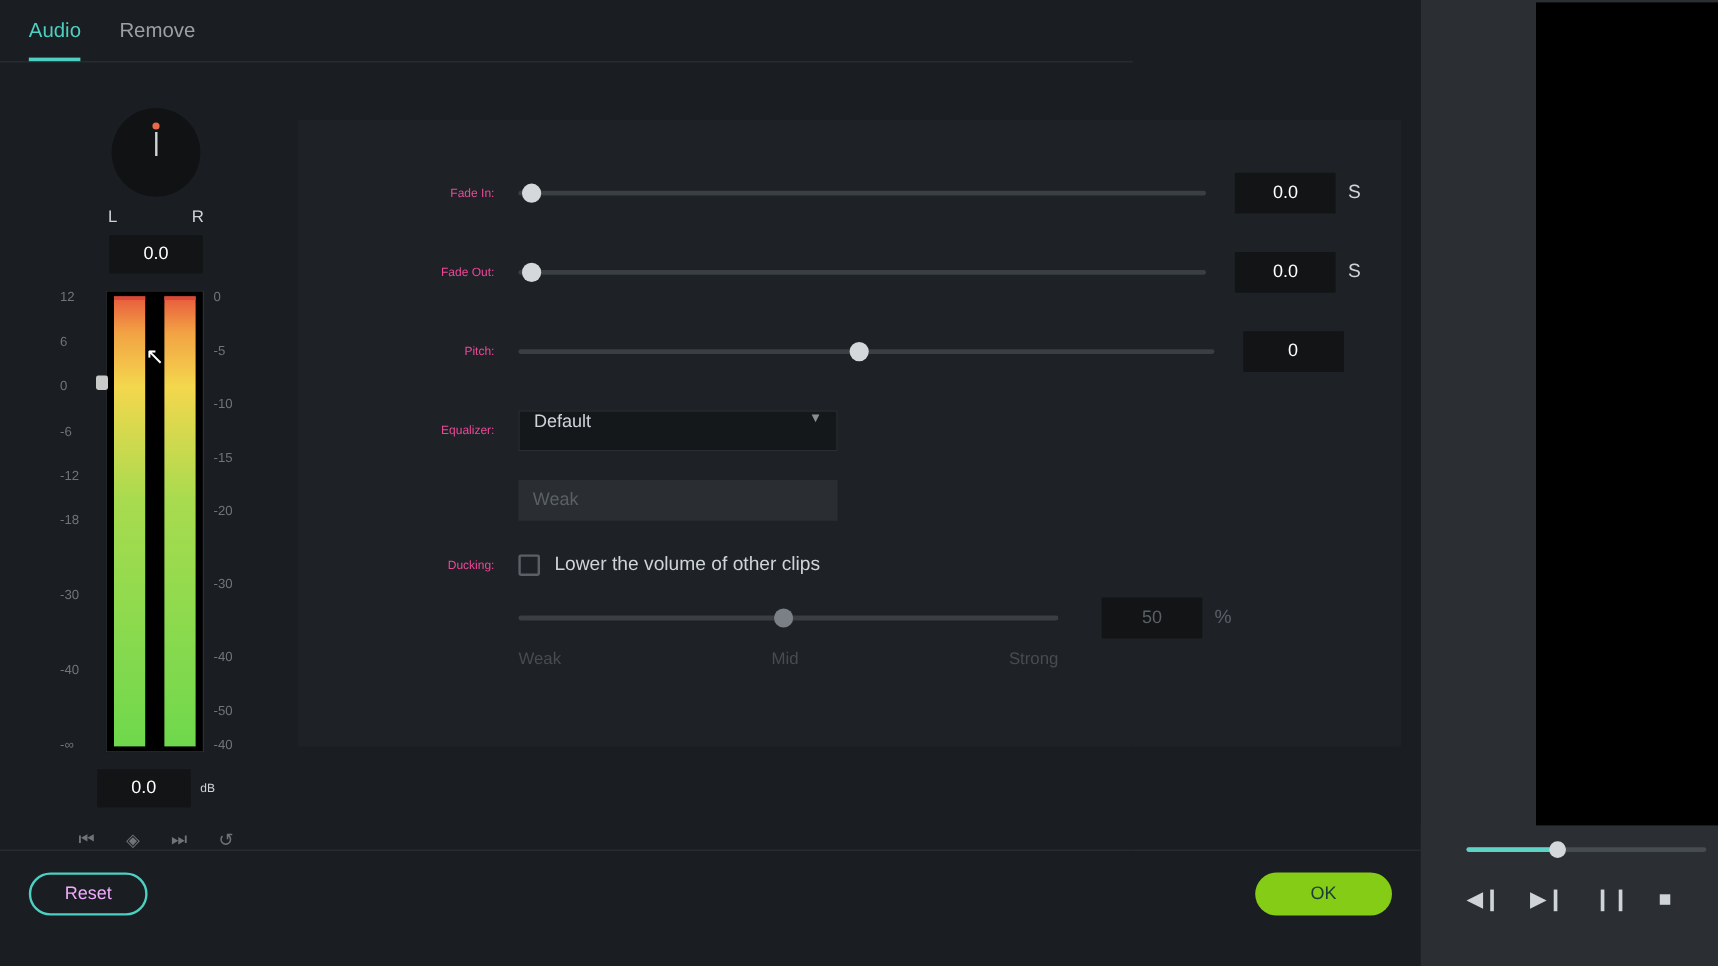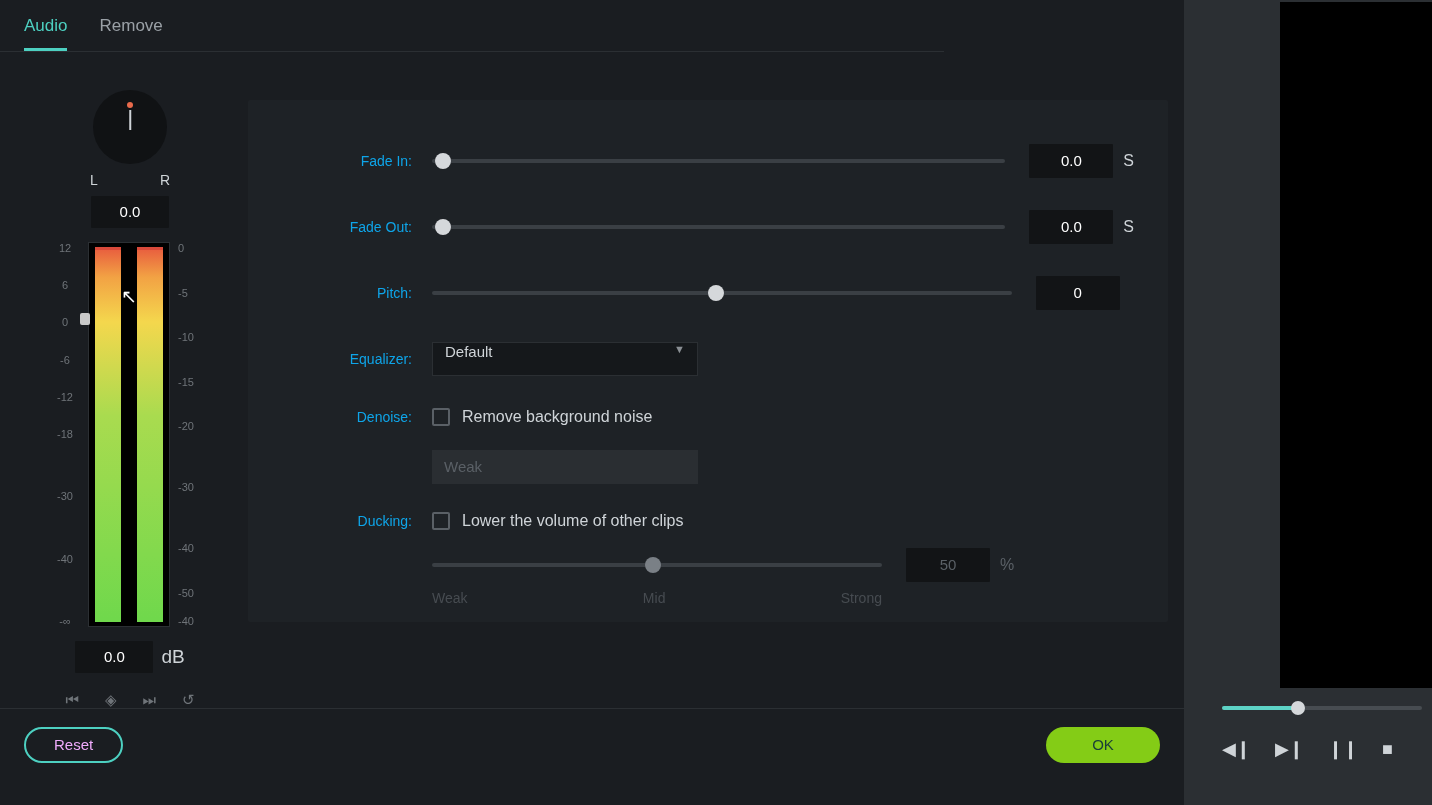--- a/index.html
+++ b/index.html
@@ -18,38 +18,38 @@
 
 .pan-knob { width: 74px; height: 74px; border-radius: 50%; background: #101214; margin: 0 auto; position: relative; }
 .pan-knob::before { content: ''; position: absolute; top: 12px; left: 50%; transform: translateX(-50%); width: 6px; height: 6px; border-radius: 50%; background: #e86a4b; }
 .pan-knob::after { content: ''; position: absolute; top: 20px; left: 50%; transform: translateX(-50%); width: 1.5px; height: 20px; background: #cfd4d8; }
 
 .lr-labels { display: flex; justify-content: space-between; width: 80px; margin: 8px auto 0; font-size: 14px; color: #cfd4d8; }
 .pan-value { width: 78px; height: 32px; background: #121416; color: #fff; text-align: center; line-height: 32px; margin: 8px auto 0; font-size: 15px; border-radius: 1px; }
 
 .meter-wrap { position: relative; margin: 14px auto 0; width: 160px; height: 385px; }
 .ticks-left, .ticks-right { position: absolute; top: 0; bottom: 0; display: flex; flex-direction: column; justify-content: space-between; font-size: 11px; color: #6f7479; }
-.ticks-left { left: 0; width: 30px; text-align: center; }
+.ticks-left { left: 0; width: 30px; text-align: left; }
 .ticks-right { right: 0; width: 32px; text-align: left; }
 .meter-bars { position: absolute; left: 38px; top: 0; width: 82px; height: 100%; background: #000; display: flex; gap: 16px; padding: 4px 6px; border: 1px solid #2b2f33; }
 .meter-bar { flex: 1; background: linear-gradient(to top, #6fd84c 0%, #a9db4f 55%, #f4d74d 80%, #f2a244 92%, #e85a3e 100%); position: relative; }
 .meter-bar::after { content: ''; position: absolute; left: 0; right: 0; top: 0; height: 3px; background: #d9493a; }
 .meter-slider-marker { position: absolute; left: 30px; top: 71px; width: 10px; height: 12px; background: #c9c9c9; border-radius: 2px; }
 
 .db-row { display: flex; align-items: center; gap: 8px; justify-content: center; margin-top: 14px; }
 .db-value { width: 78px; height: 32px; background: #121416; color: #fff; text-align: center; line-height: 32px; font-size: 15px; border-radius: 1px; }
-.db-unit { font-size: 19px; color: #cfd4d8; }
+.db-unit { font-size: 10px; color: #cfd4d8; }
 
 .keyframe-row { display: flex; gap: 26px; justify-content: center; margin-top: 18px; color: #6f7479; font-size: 15px; }
 .kf-btn { cursor: pointer; }
 
 
 .settings-panel { position: absolute; left: 248px; top: 100px; width: 920px; height: 522px; background: #1e2226; border-radius: 2px; padding: 44px 34px 30px 34px; }
 .row { display: flex; align-items: center; margin-bottom: 32px; }
-.row-label { width: 150px; text-align: right; font-size: 14px; color: #0ea5e9; padding-right: 20px; }
+.row-label { width: 150px; text-align: right; font-size: 10px; color: #ec4899; padding-right: 20px; }
 .slider { flex: 1; height: 4px; background: #3a3f44; border-radius: 2px; position: relative; margin-right: 24px; }
 .slider-thumb { position: absolute; top: 50%; transform: translate(-50%, -50%); width: 16px; height: 16px; border-radius: 50%; background: #d5d8db; cursor: grab; }
 .value-box { width: 84px; height: 34px; background: #121416; color: #fff; text-align: center; line-height: 34px; font-size: 15px; border-radius: 1px; }
 .unit { margin-left: 10px; font-size: 16px; color: #cfd4d8; }
 
 .dropdown { width: 266px; height: 34px; background: #15181b; border: 1px solid #2b2f33; display: flex; align-items: flex-start; justify-content: space-between; padding: 0 12px; font-size: 15px; color: #cfd4d8; cursor: pointer; }
 .chev { font-size: 11px; color: #8a8f94; }
 
 .checkbox-row { display: flex; align-items: center; gap: 12px; }
 .checkbox { width: 18px; height: 18px; border: 2px solid #5a6066; border-radius: 2px; cursor: pointer; }
@@ -184,42 +184,35 @@
     </div>
 
     <div class="row">
       <div class="row-label">Equalizer:</div>
       <div class="dropdown">
         <span>Default</span>
         <span class="chev">▼</span>
       </div>
     </div>
 
-    <div class="row">
-      <div class="row-label">Denoise:</div>
-      <div class="checkbox-row">
-        <div class="checkbox"></div>
-        <span class="cb-label">Remove background noise</span>
-      </div>
-    </div>
     <div class="weak-pill">Weak</div>
 
     <div class="row" style="margin-bottom:18px;">
       <div class="row-label">Ducking:</div>
       <div class="checkbox-row">
         <div class="checkbox"></div>
         <span class="cb-label">Lower the volume of other clips</span>
       </div>
     </div>
 
     <div class="ducking-slider-row">
       <div class="slider" style="width:450px;flex:none;">
           <div class="slider-thumb" style="left:49%"></div>
         </div>
-      <div class="value-box" style="background:#121416;color:#5a6066;">50</div>
+      <div class="value-box" style="background:#121416;color:#5a6066;margin-left:12px;">50</div>
       <span class="unit">%</span>
     </div>
     <div class="ducking-ticks">
       <span>Weak</span>
       <span>Mid</span>
       <span>Strong</span>
     </div>
 
   </div>
 

